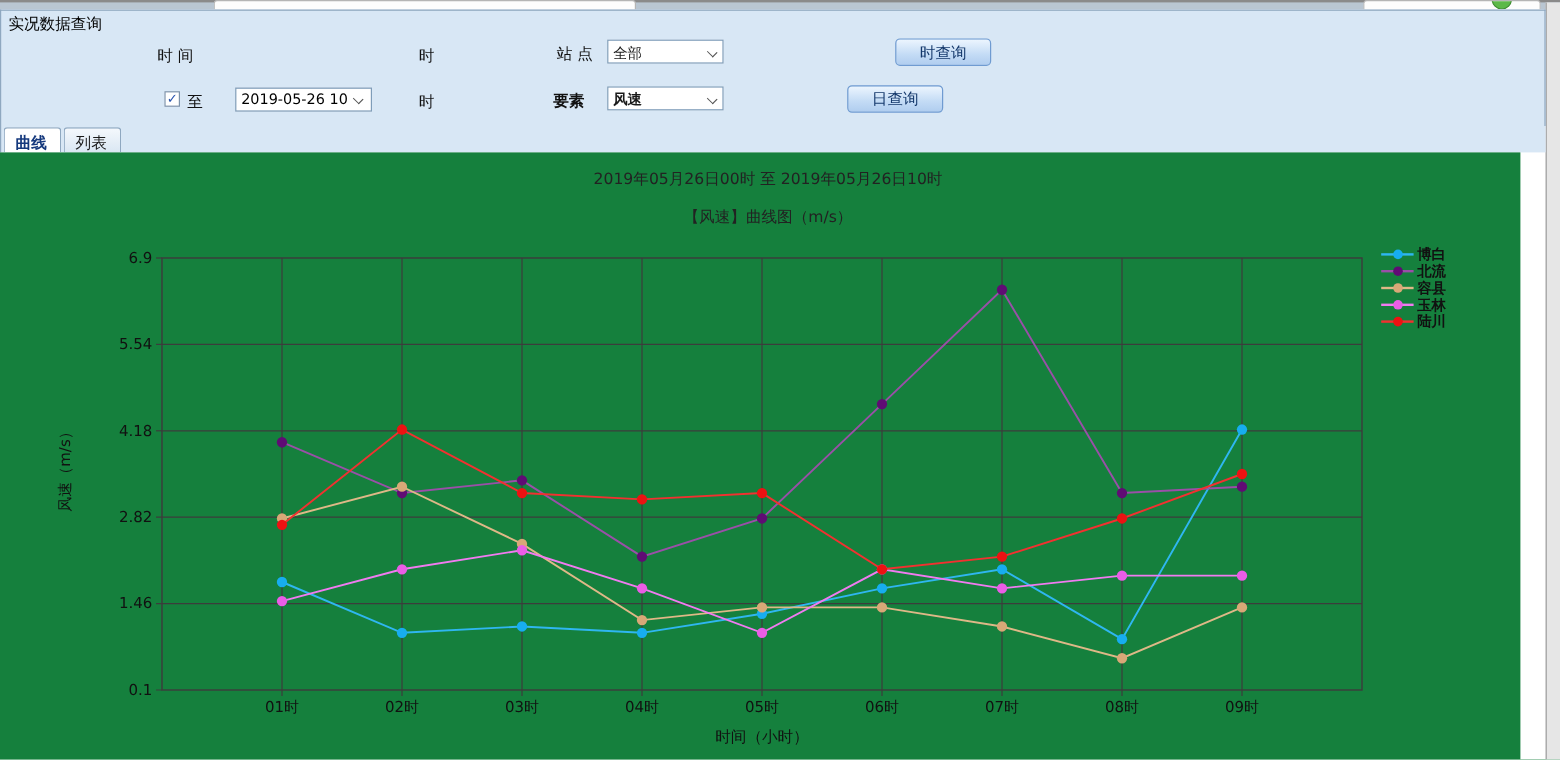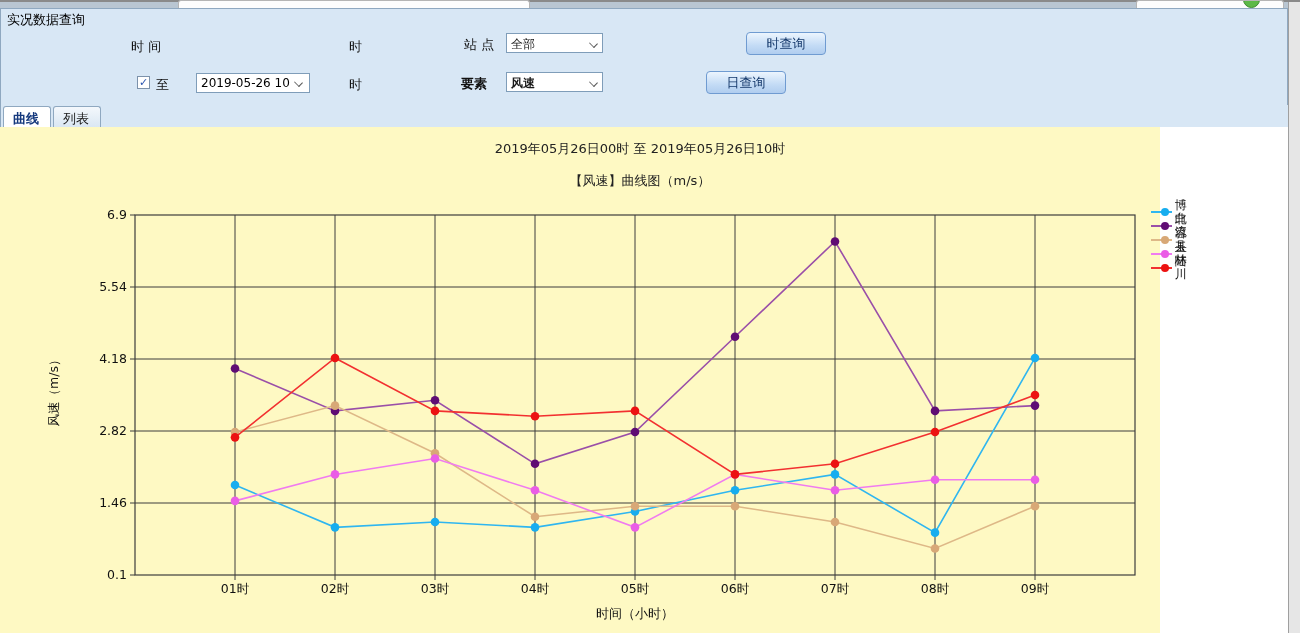--- a/index.html
+++ b/index.html
@@ -55,27 +55,27 @@
 
   
   .tabbar { position:absolute; left:0; top:105px; width:1288px; height:22px; background:#d8e7f5; border-left:1px solid #8fa8c0; }
   .tab {
     position:absolute; top:1px; height:21px; padding:3px 11px 0 9px;
     border:1px solid #8fa8c0; border-bottom:none; border-radius:3px 3px 0 0;
     font-size:13px; background:linear-gradient(#f4f8fc,#dae7f3); cursor:pointer;
   }
   .tab.active { background:#ffffff; font-weight:bold; color:#15397d; }
 
-  .content { position:absolute; left:0; top:127px; width:1160px; height:506px; background:#fef9c3; }
+  .content { position:absolute; left:0; top:127px; width:1267px; height:506px; background:#15803d; }
   .chart-title { position:absolute; left:0; top:13px; width:1280px; text-align:center; font-size:13px; color:#222; }
   .chart-subtitle { position:absolute; left:0; top:45px; width:1280px; text-align:center; font-size:13px; color:#222; }
   #chart-svg { position:absolute; left:0; top:68px; }
 
   .legend { position:absolute; left:1151px; top:78px; }
-  .legend-row { height:14px; display:flex; align-items:center; }
+  .legend-row { height:14px; display:flex; align-items:center;font-weight:bold; }
   .lg-line { position:relative; width:27px; height:2px; display:inline-block; }
   .lg-dot { position:absolute; left:10px; top:-3px; width:8px; height:8px; border-radius:50%; }
   .lg-label { font-size:12px; margin-left:3px; color:#111; line-height:13px; }
 </style>
 </head>
 <body>
 
 <div class="top-strip">
   <div class="edge"></div>
   <div class="tab-frag frag-left"></div>

